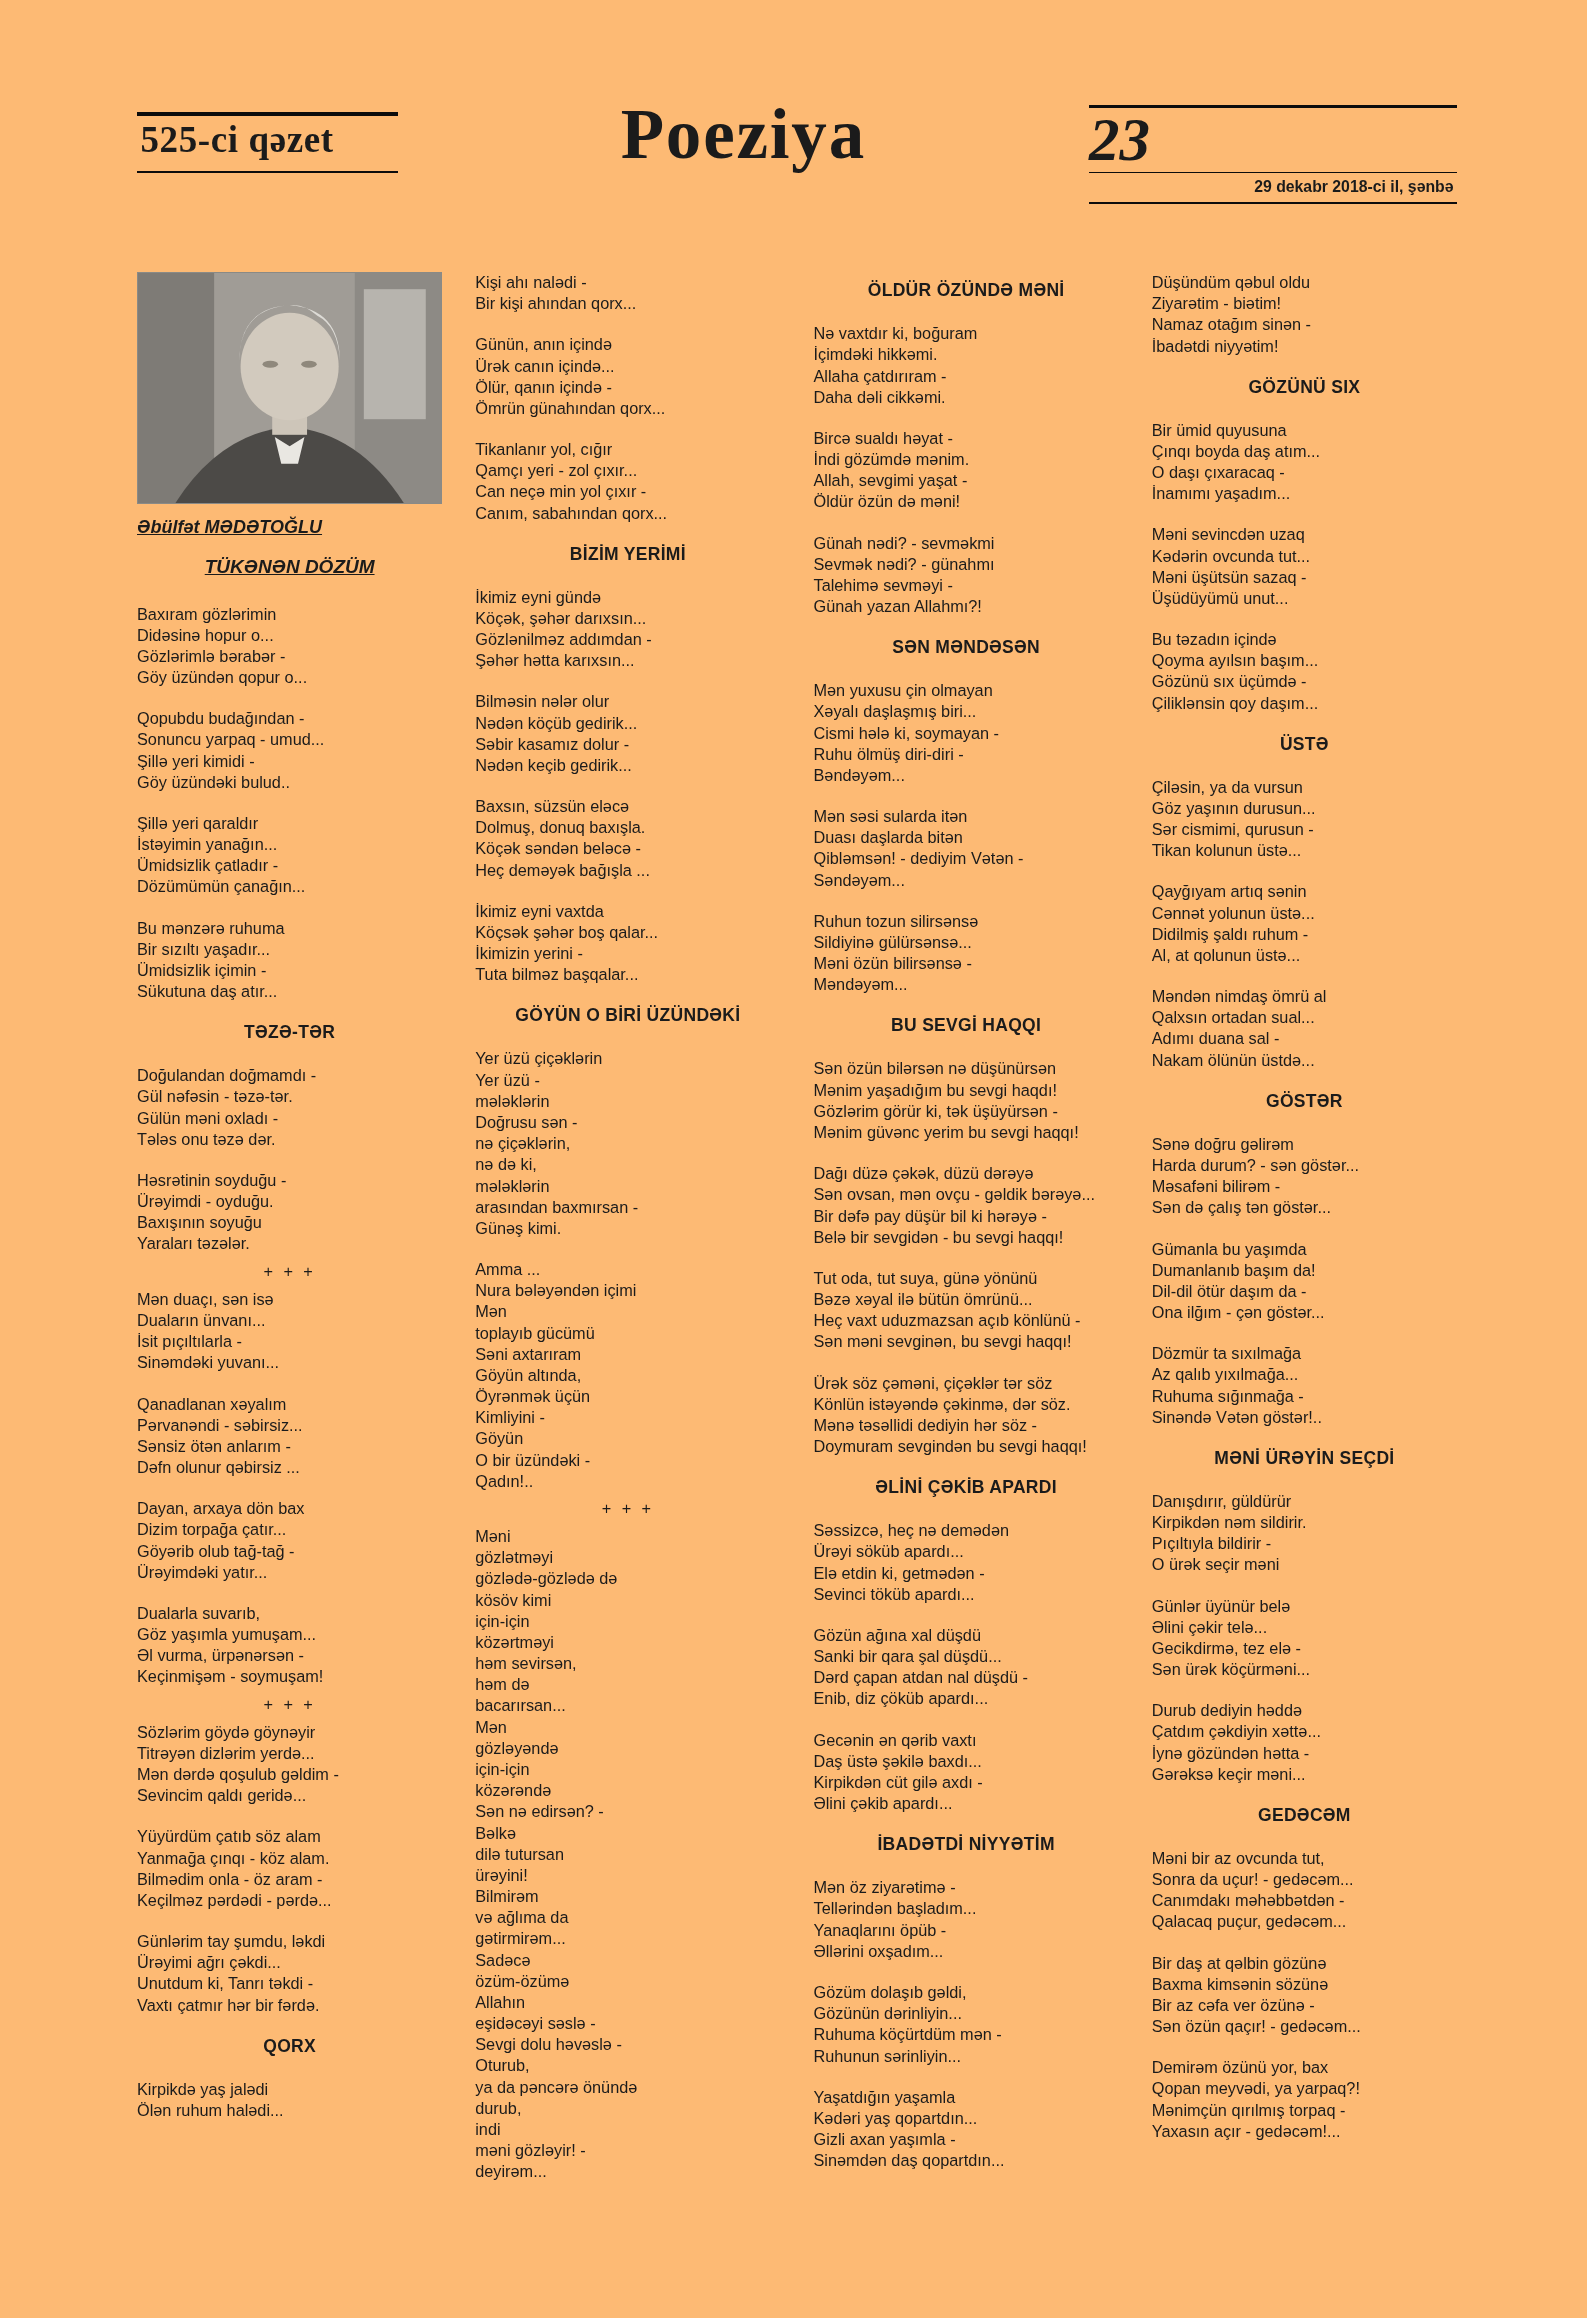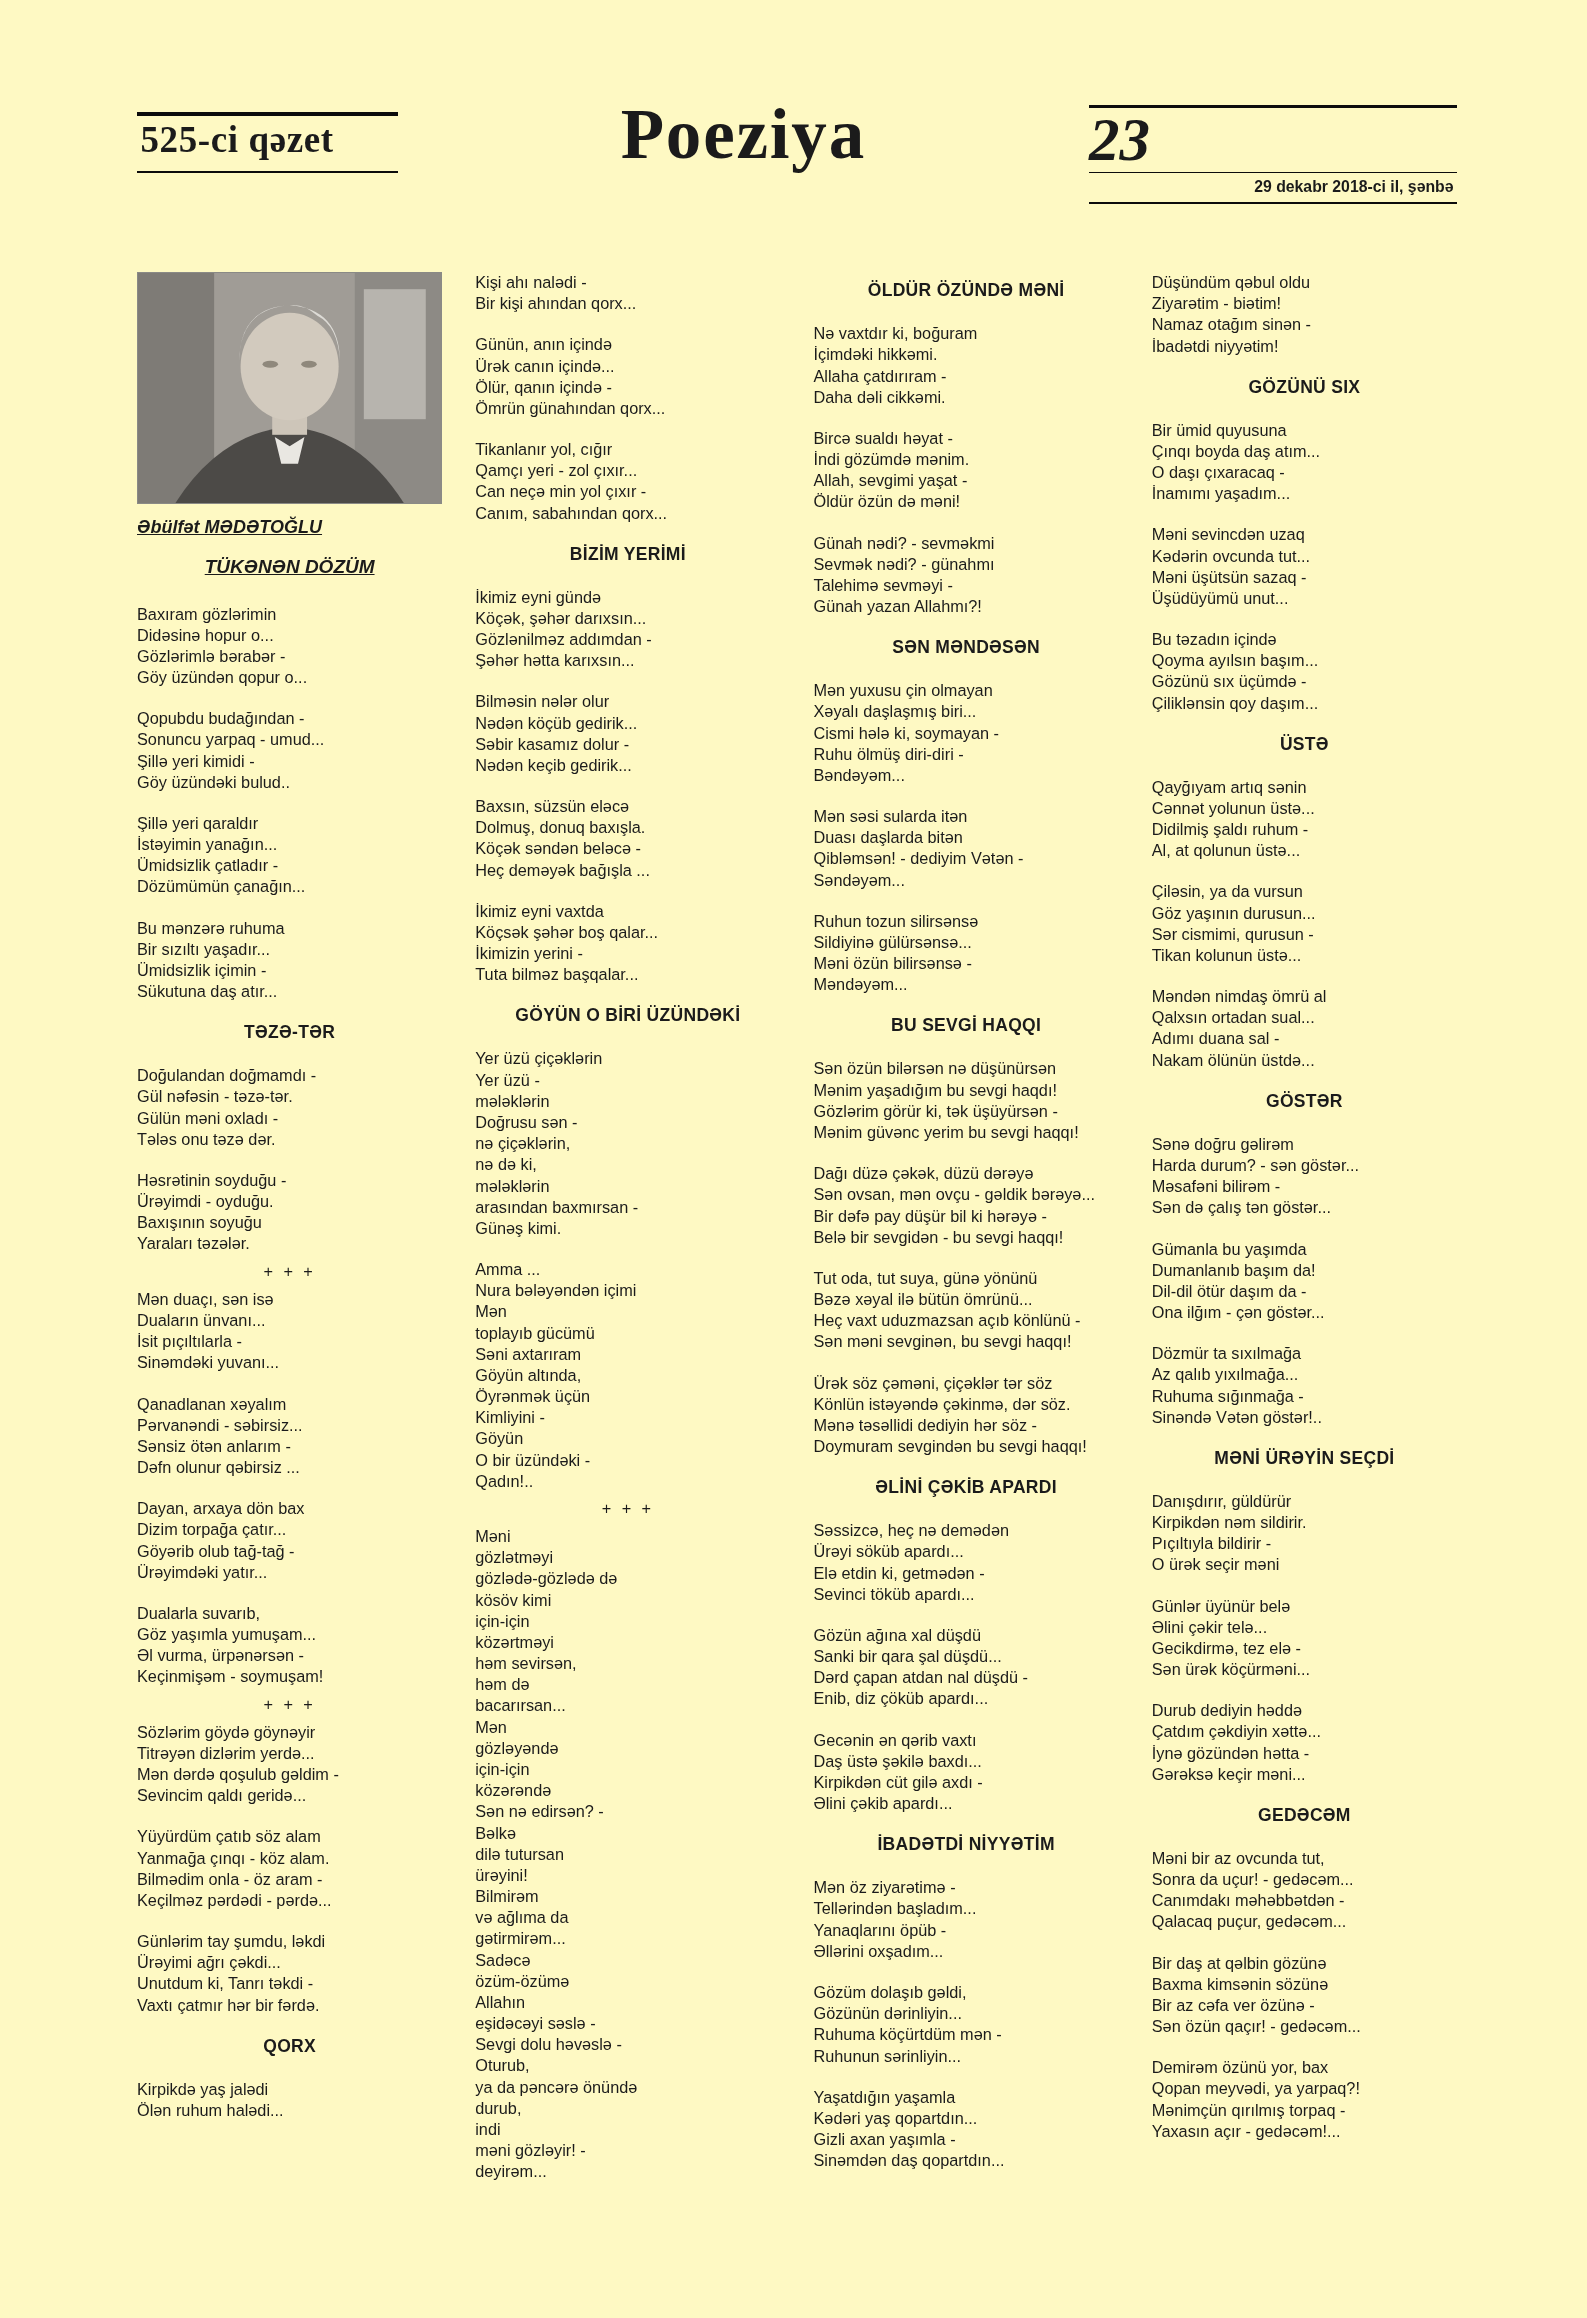--- a/index.html
+++ b/index.html
@@ -1,19 +1,19 @@
 <!DOCTYPE html>
 <html style="font-size:9.3px"><head>
 <meta charset="utf-8">
 <style>
   * { box-sizing: border-box; margin: 0; padding: 0; }
   html, body { background: #d8d8d4; }
   body { width: 1588px; font-family: "Liberation Sans", sans-serif; }
   .page {
-    width: 1588px; min-height: 2319px; background: #fef9c3; color: #1b1b1b;
+    width: 1588px; min-height: 2319px; background: #fdba74; color: #1b1b1b;
     padding: 99px 131px 62px 137px; position: relative;
   }
   
   .hdr { display: grid; grid-template-columns: auto 1fr auto; align-items: flex-start; min-height: 146px; }
   .masthead {
     border-top: 4.1px solid #0c0c0c; border-bottom: 2.3px solid #0c0c0c;
     padding: 2.3px 64px 9.3px 3.5px; margin-top: 13px;
     font-family: "Liberation Serif", serif; font-weight: bold; font-size: 37px; letter-spacing: 0.6px;
   }
   .section-title {
@@ -398,32 +398,32 @@
           <span class="line">Üşüdüyümü unut...</span>
         </p>
         <p class="stanza">
           <span class="line">Bu təzadın içində</span>
           <span class="line">Qoyma ayılsın başım...</span>
           <span class="line">Gözünü sıx üçümdə -</span>
           <span class="line">Çiliklənsin qoy daşım...</span>
         </p>
         <h3 class="poem-heading">ÜSTƏ</h3>
         <p class="stanza">
+          <span class="line">Çiləsin, ya da vursun</span>
+          <span class="line">Göz yaşının durusun...</span>
+          <span class="line">Sər cismimi, qurusun -</span>
+          <span class="line">Tikan kolunun üstə...</span>
+        </p>
+        <p class="stanza">
           <span class="line">Qayğıyam artıq sənin</span>
           <span class="line">Cənnət yolunun üstə...</span>
           <span class="line">Didilmiş şaldı ruhum -</span>
           <span class="line">Al, at qolunun üstə...</span>
         </p>
         <p class="stanza">
-          <span class="line">Çiləsin, ya da vursun</span>
-          <span class="line">Göz yaşının durusun...</span>
-          <span class="line">Sər cismimi, qurusun -</span>
-          <span class="line">Tikan kolunun üstə...</span>
-        </p>
-        <p class="stanza">
           <span class="line">Məndən nimdaş ömrü al</span>
           <span class="line">Qalxsın ortadan sual...</span>
           <span class="line">Adımı duana sal -</span>
           <span class="line">Nakam ölünün üstdə...</span>
         </p>
         <h3 class="poem-heading">GÖSTƏR</h3>
         <p class="stanza">
           <span class="line">Sənə doğru gəlirəm</span>
           <span class="line">Harda durum? - sən göstər...</span>
           <span class="line">Məsafəni bilirəm -</span>

